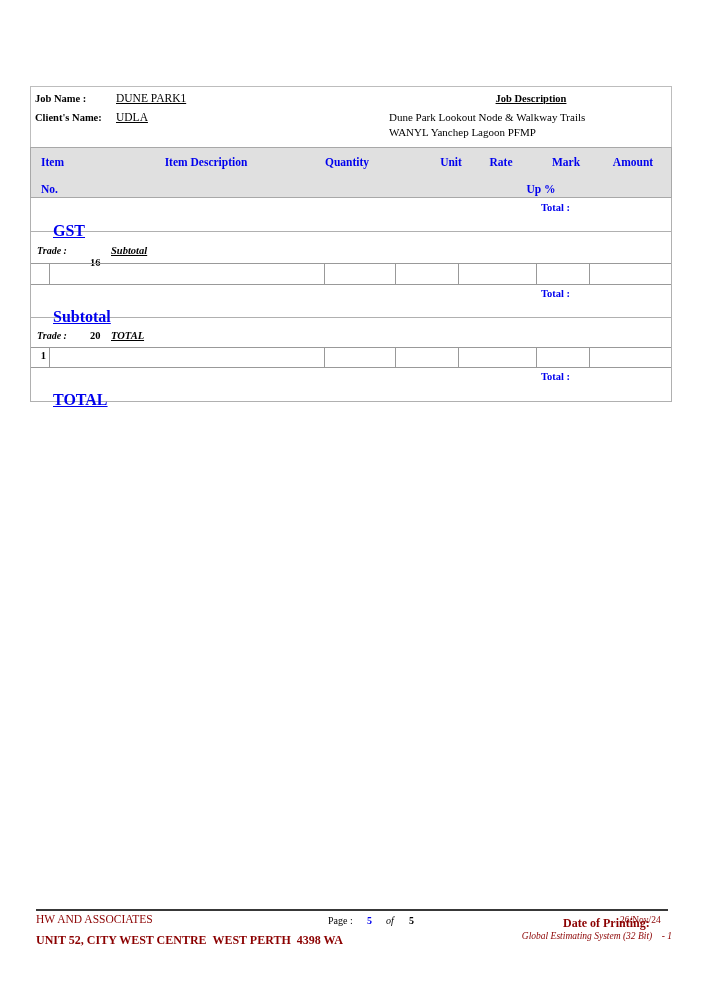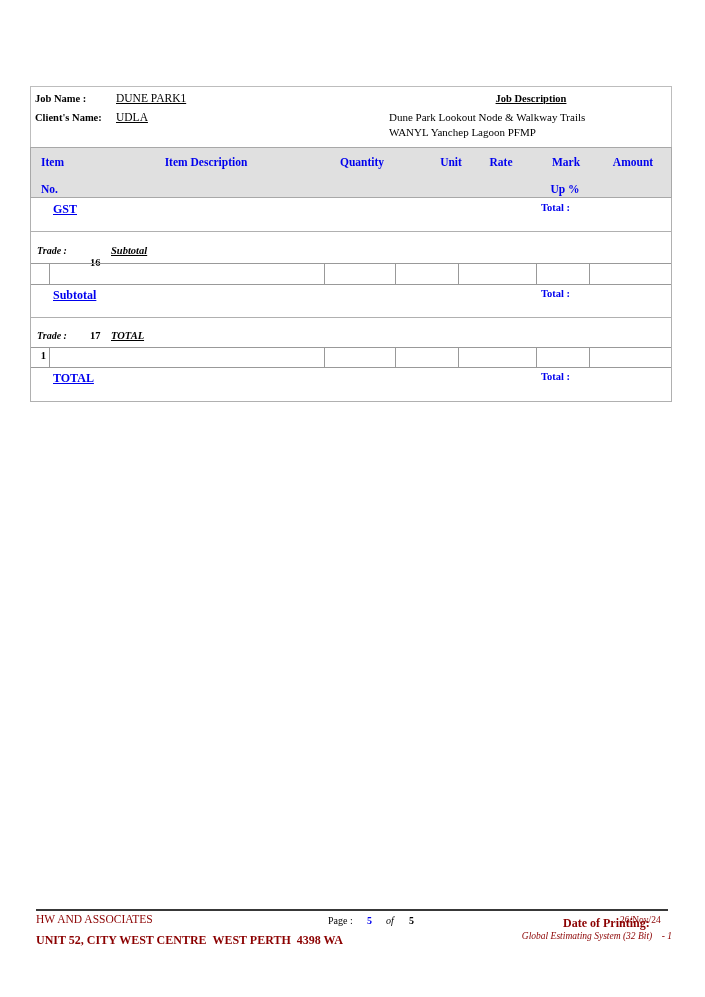--- a/index.html
+++ b/index.html
@@ -46,21 +46,21 @@
 
   
   .tbody{
     left:30px;top:198px;width:642px;height:204px;
     border-left:1px solid #b0b0b0;
     border-right:1px solid #b0b0b0;
     box-sizing:border-box;
   }
   .sect{position:absolute;left:0;width:640px;box-sizing:border-box;}
   .rule-bottom{border-bottom:1px solid #b0b0b0;}
-  .bluelink{color:#0000EE;font-weight:bold;font-size:12px;text-decoration:underline;white-space:nowrap;}
+  .bluelink{color:#0000EE;font-weight:bold;font-size:16px;text-decoration:underline;white-space:nowrap;margin-top:20px;}
   .totallbl{color:#0000EE;font-weight:bold;font-size:10.5px;white-space:nowrap;}
   .trade-prefix{font-style:italic;font-size:10px;font-weight:bold;}
   .trade-num{font-weight:bold;font-size:10.5px;}
   .trade-name{font-weight:bold;font-style:italic;font-size:10.5px;text-decoration:underline;}
 
   .cellrow{
     position:absolute;left:0;width:640px;
     display:flex;
     border-top:1px solid #999;
     border-bottom:1px solid #999;
@@ -96,27 +96,27 @@
     <span class="abs jobdesc-lbl" style="left:340px;top:6px;width:320px;text-align:center;">Job Description</span>
     <span class="abs lbl" style="left:4px;top:25px;">Client's Name:</span>
     <span class="abs val" style="left:85px;top:24px;">UDLA</span>
     <span class="abs desc-line" style="left:358px;top:24px;">Dune Park Lookout Node &amp; Walkway Trails</span>
     <span class="abs desc-line" style="left:358px;top:39px;">WANYL Yanchep Lagoon PFMP</span>
   </div>
 
   <div class="abs thead">
     <span class="abs" style="left:10px;top:8px;">Item</span>
     <span class="c" style="left:175px;top:8px;">Item Description</span>
-    <span class="c" style="left:331px;top:8px;">Quantity</span>
+    <span class="c" style="left:316px;top:8px;">Quantity</span>
     <span class="c" style="left:398px;top:8px;margin-left:22px;">Unit</span>
     <span class="c" style="left:470px;top:8px;">Rate</span>
     <span class="c" style="left:535px;top:8px;">Mark</span>
     <span class="c" style="left:602px;top:8px;">Amount</span>
     <span class="abs" style="left:10px;top:35px;">No.</span>
-    <span class="c" style="left:534px;top:35px;">Up %</span>
+    <span class="c" style="left:510px;top:35px;">Up %</span>
   </div>
 
   <div class="abs tbody">
 
     <div class="sect rule-bottom" style="top:0;height:34px;">
       <span class="abs bluelink" style="left:22px;top:4px;">GST</span>
       <span class="abs totallbl" style="left:510px;top:4px;">Total :</span>
     </div>
 
     <div class="sect" style="top:34px;height:31px;">
@@ -135,21 +135,21 @@
       <div class="cell last" style="width:81px;"></div>
     </div>
 
     <div class="sect rule-bottom" style="top:87px;height:33px;">
       <span class="abs bluelink" style="left:22px;top:3px;">Subtotal</span>
       <span class="abs totallbl" style="left:510px;top:3px;">Total :</span>
     </div>
 
     <div class="sect" style="top:120px;height:29px;">
       <span class="abs trade-prefix" style="left:6px;top:12px;">Trade :</span>
-      <span class="abs trade-num" style="left:59px;top:12px;">17</span>
+      <span class="abs trade-num" style="left:59px;top:12px;">20</span>
       <span class="abs trade-name" style="left:80px;top:12px;">TOTAL</span>
     </div>
 
     <div class="cellrow" style="top:149px;height:21px;">
       <div class="cell" style="width:19px;">1</div>
       <div class="cell" style="width:276px;"></div>
       <div class="cell" style="width:71px;"></div>
       <div class="cell" style="width:63px;"></div>
       <div class="cell" style="width:79px;"></div>
       <div class="cell" style="width:53px;"></div>

